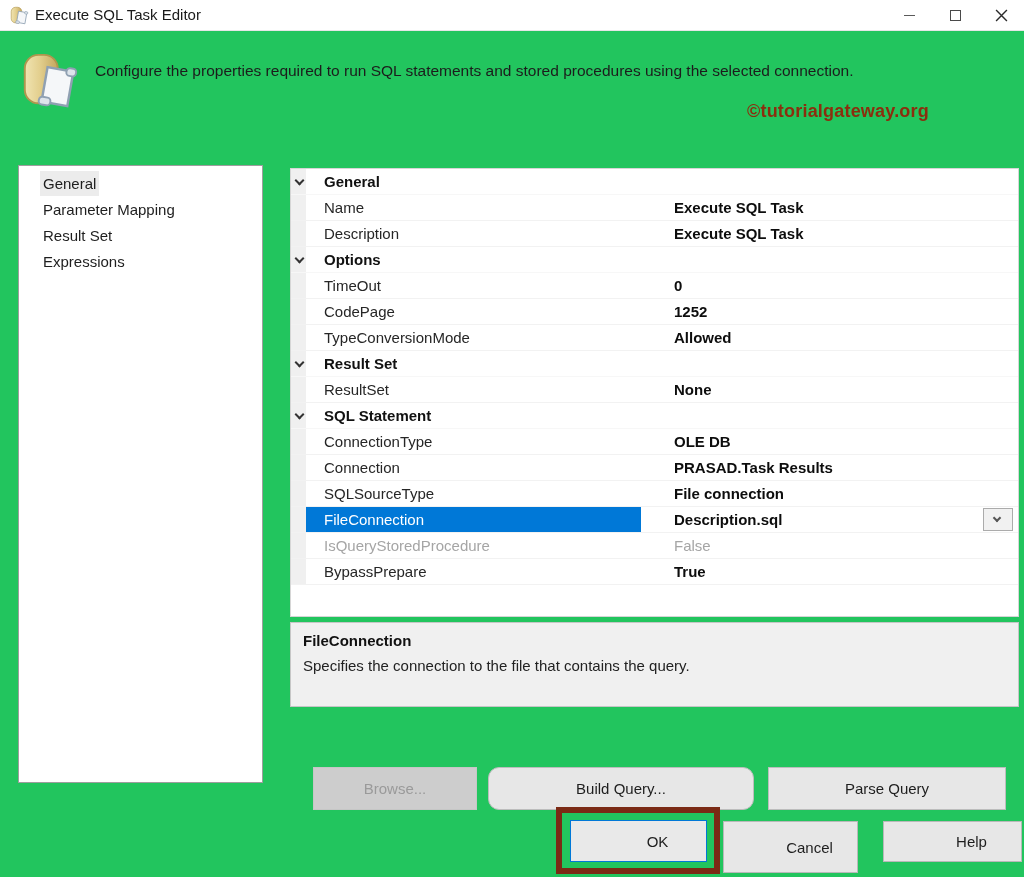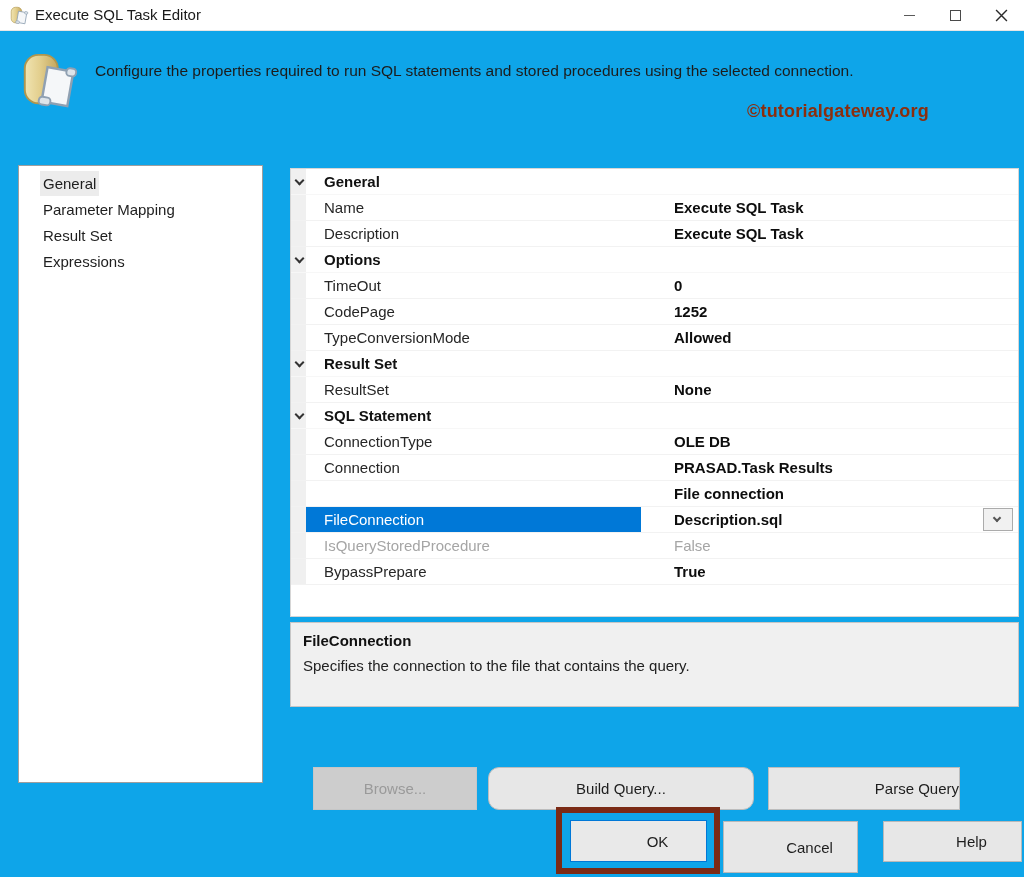--- a/index.html
+++ b/index.html
@@ -1,19 +1,19 @@
 <!DOCTYPE html>
 <html><head>
 <meta charset="utf-8">
 <style>
   * { margin:0; padding:0; box-sizing:border-box; }
   html,body { background:#d8d8d8; }
   .window {
     position:relative; width:1024px; height:877px;
-    background:#0ea5e9; overflow:hidden;
+    background:#22c55e; overflow:hidden;
     font-family:"Liberation Sans", sans-serif; color:#1e1e1e;
     outline:1px solid #b0b0b0;
   }
   
   .titlebar { position:absolute; top:0; left:0; right:0; height:31px; background:#ffffff; border-bottom:1px solid #e6e6e6; }
   .title-icon { position:absolute; left:9px; top:6px; width:20px; height:20px; }
   .title-text { position:absolute; left:35px; top:6px; font-size:15px; color:#1a1a1a; white-space:nowrap; }
   .win-controls { position:absolute; right:0; top:0; height:31px; display:flex; }
   .win-btn { width:46px; height:31px; display:flex; align-items:center; justify-content:center; }
   .glyph-min { width:11px; height:1px; background:#5a5a5a; }
@@ -49,21 +49,21 @@
   
   .desc-panel { position:absolute; left:290px; top:622px; width:729px; height:85px; background:#f0f0f0; border:1px solid #c6c6c6; padding:9px 12px; }
   .desc-title { font-size:15px; font-weight:bold; color:#111; margin-bottom:8px; }
   .desc-text { font-size:15px; color:#222; }
 
   
   .query-buttons { position:absolute; left:313px; top:727px; height:43px; display:flex; }
   .qbtn { height:43px; background:#e7e7e7; border:1px solid #bdbdbd; font-family:"Liberation Sans", sans-serif; font-size:15px; color:#1e1e1e;margin-top:40px; }
   .qbtn:nth-child(1) { width:164px; margin-right:11px; }
   .qbtn:nth-child(2) { width:266px; margin-right:14px;border-radius:11px; }
-  .qbtn:nth-child(3) { width:192px;text-align:right; }
+  .qbtn:nth-child(3) { width:238px; }
   .qbtn.disabled { background:#cdcdcd; border-color:#c6c6c6; color:#9a9a9a; }
 
   
   .annotation-box { position:absolute; left:556px; top:807px; width:164px; height:67px; border:6px solid #7b2a15; background:transparent; }
   .btn { position:absolute; background:#e7e7e7; border:1px solid #b9b9b9; font-family:"Liberation Sans", sans-serif; font-size:15px; color:#1e1e1e;padding-left:38px; }
   .btn-ok { left:570px; top:820px; width:137px; height:42px; border:1px solid #0078d7; background:#e9e9e9; }
   .btn-cancel { left:723px; top:821px; width:135px; height:52px; }
   .btn-help { left:883px; top:821px; width:139px; height:41px; }
 </style>
 <style>.pg-row.selected .pg-label-cell{background:#0078d7;}</style></head>
@@ -184,20 +184,21 @@
         <span class="pg-label-cell">ConnectionType</span>
         <span class="pg-value-cell">OLE DB</span>
       </div>
       <div class="pg-row property">
         <span class="pg-gutter"></span>
         <span class="pg-label-cell">Connection</span>
         <span class="pg-value-cell">PRASAD.Task Results</span>
       </div>
       <div class="pg-row property">
         <span class="pg-gutter"></span>
+        <span class="pg-label-cell">SQLSourceType</span>
         <span class="pg-value-cell">File connection</span>
       </div>
       <div class="pg-row property selected">
         <span class="pg-gutter"></span>
         <span class="pg-label-cell">FileConnection</span>
         <span class="pg-value-cell">Description.sql</span>
         <span class="dd-btn">
           <span class="dd-chev"></span>
         </span>
       </div>

